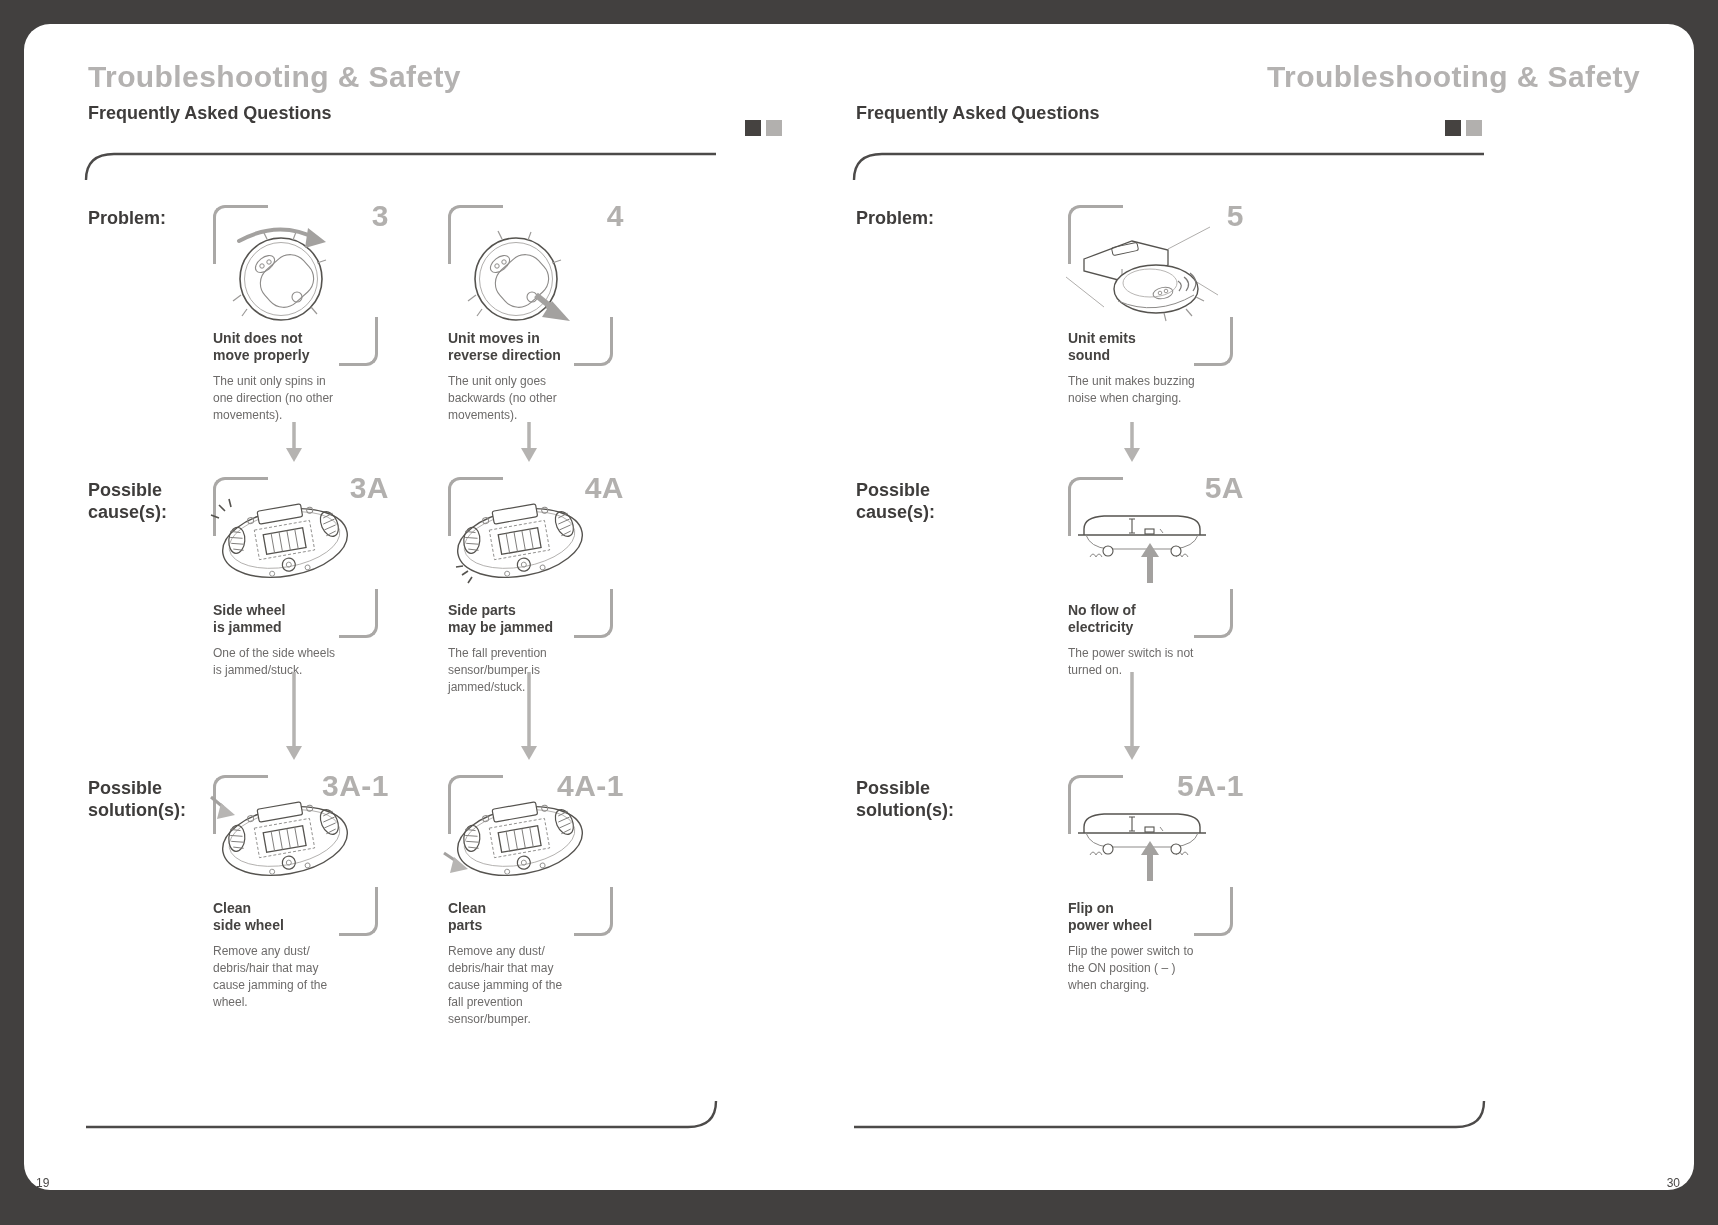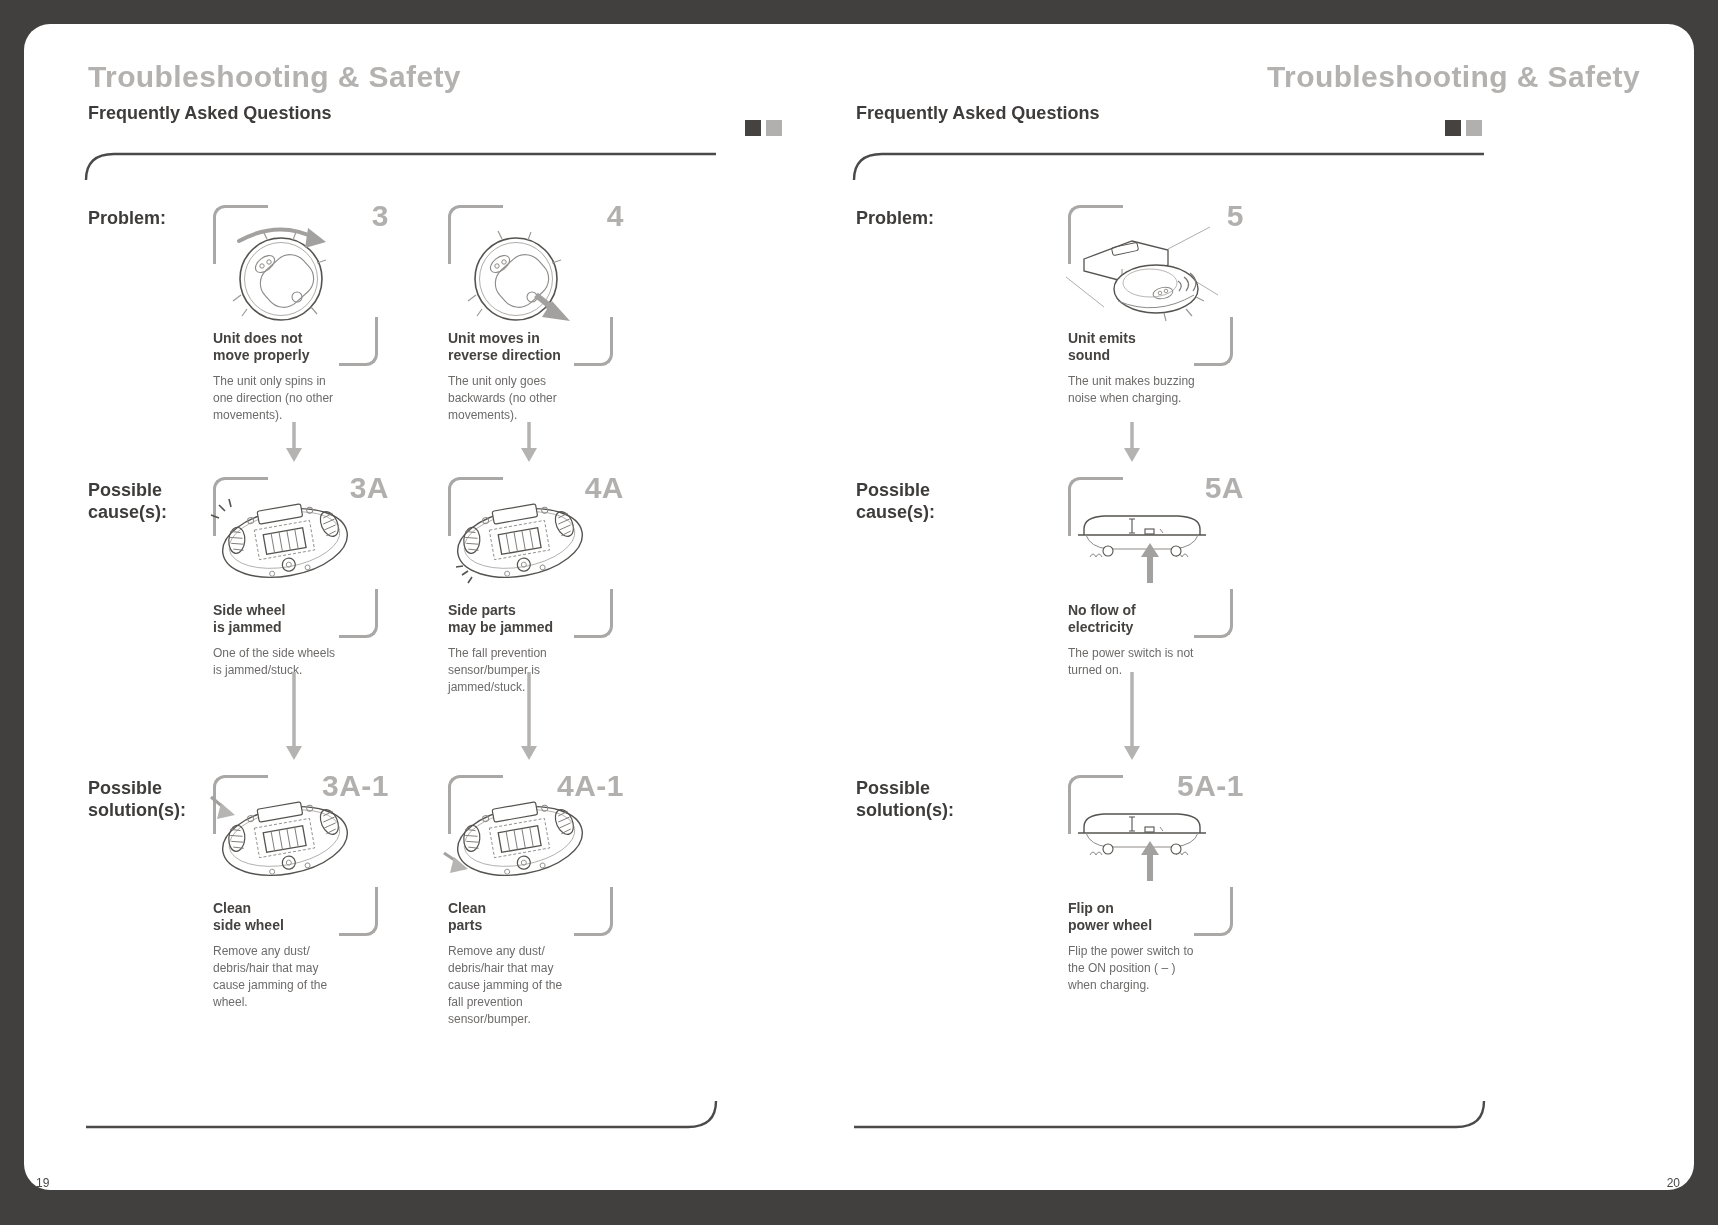--- a/index.html
+++ b/index.html
@@ -377,16 +377,16 @@
           <use href="#art-side"></use>
         </svg>
       <div class="cap">Flip on
 power wheel</div>
       <span class="br-br"></span>
       <div class="desc">Flip the power switch to
 the ON position ( – )
 when charging.</div>
     </div>
 
-    <div class="pagenum pn-right">20</div>
+    <div class="pagenum pn-right">30</div>
   </section>
 
 </div>
 
 </body></html>

